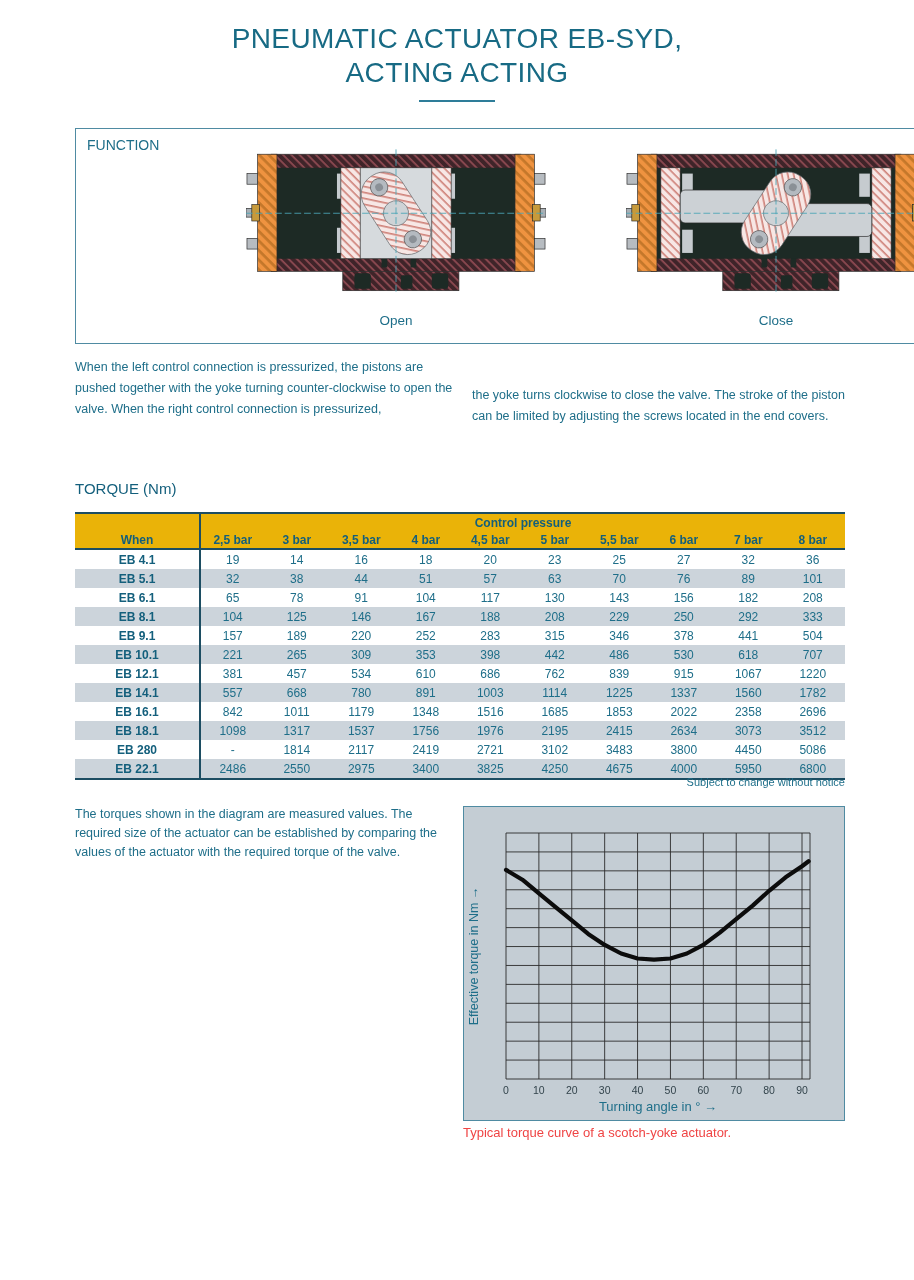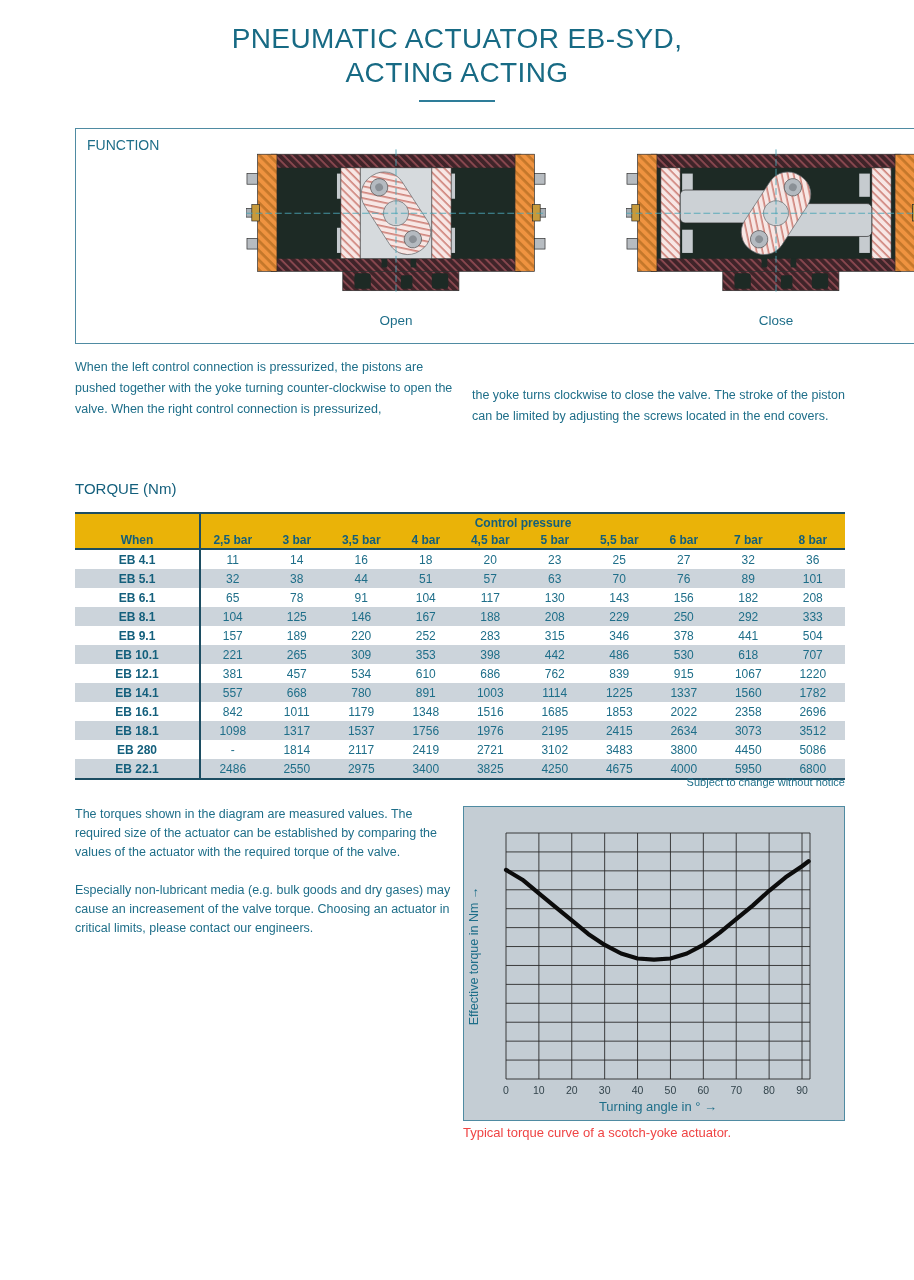--- a/index.html
+++ b/index.html
@@ -205,21 +205,21 @@
           <td>5 bar</td>
           <td>5,5 bar</td>
           <td>6 bar</td>
           <td>7 bar</td>
           <td>8 bar</td>
         </tr>
       </thead>
     <tbody>
         <tr>
           <td class="typecol typecell">EB 4.1</td>
-          <td>11</td>
+          <td>19</td>
           <td>14</td>
           <td>16</td>
           <td>18</td>
           <td>20</td>
           <td>23</td>
           <td>25</td>
           <td>27</td>
           <td>32</td>
           <td>36</td>
         </tr>
@@ -365,21 +365,20 @@
           <td>4000</td>
           <td>5950</td>
           <td>6800</td>
         </tr>
       </tbody>
   </table>
   <div class="footnote">Subject to change without notice</div>
 
   <div class="notes">
     <p>The torques shown in the diagram are measured values. The required size of the actuator can be established by comparing the values of the actuator with the required torque of the valve.</p>
-    <p>Especially non-lubricant media (e.g. bulk goods and dry gases) may cause an increasement of the valve torque. Choosing an actuator in critical limits, please contact our engineers.</p>
   </div>
 
   <div class="chart-panel">
     <svg width="380" height="313" viewBox="0 0 380 313">
         <line x1="42" y1="26" x2="42" y2="272" stroke="#2b2b2b" stroke-width="0.9"></line>
         <line x1="74.88888888888889" y1="26" x2="74.88888888888889" y2="272" stroke="#2b2b2b" stroke-width="0.9"></line>
         <line x1="107.77777777777777" y1="26" x2="107.77777777777777" y2="272" stroke="#2b2b2b" stroke-width="0.9"></line>
         <line x1="140.66666666666669" y1="26" x2="140.66666666666669" y2="272" stroke="#2b2b2b" stroke-width="0.9"></line>
         <line x1="173.55555555555554" y1="26" x2="173.55555555555554" y2="272" stroke="#2b2b2b" stroke-width="0.9"></line>
         <line x1="206.44444444444446" y1="26" x2="206.44444444444446" y2="272" stroke="#2b2b2b" stroke-width="0.9"></line>

